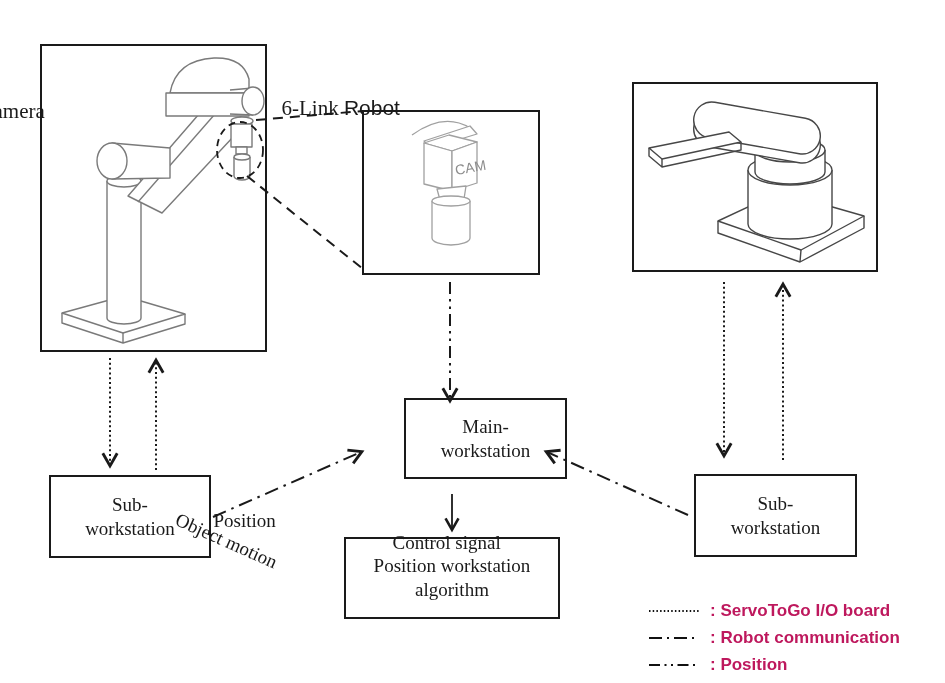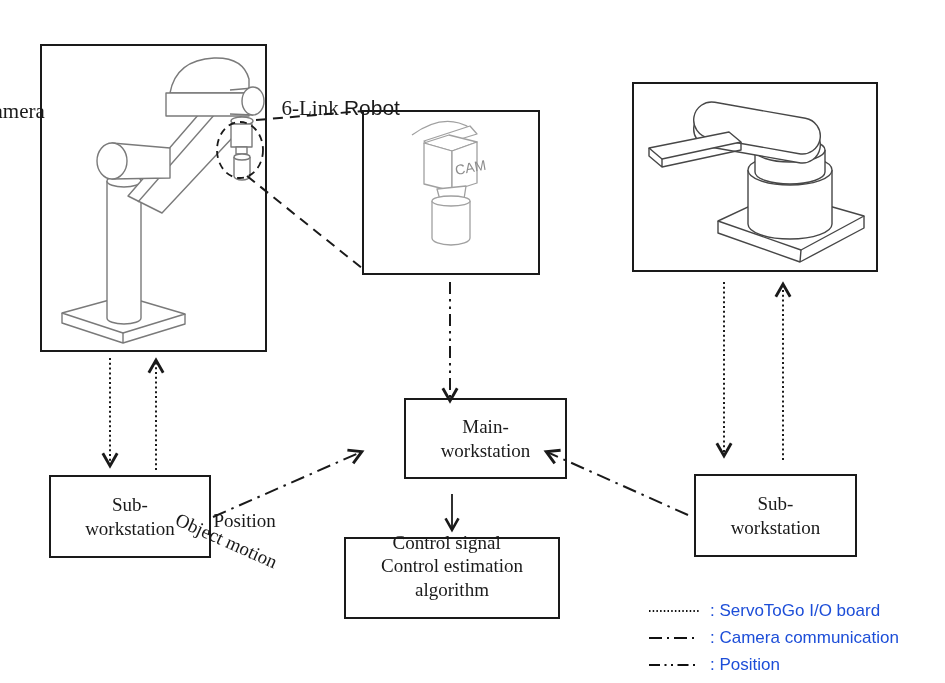--- a/index.html
+++ b/index.html
@@ -10,21 +10,21 @@
   .title{font-size:21px;}
   .label{font-size:19px;}
   .imgbox{border:2px solid #1a1a1a;background:#fff;z-index:1;}
   .txtbox{border:2px solid #1a1a1a;background:#fff;z-index:1;
           display:flex;flex-direction:column;align-items:center;justify-content:center;
           font-size:19px;line-height:24px;text-align:center;}
   .rot{white-space:nowrap;font-size:19px;}
   svg.overlay{position:absolute;left:0;top:0;z-index:2;pointer-events:none;}
   .txt{position:relative;z-index:3;}
   .legend{position:absolute;left:648px;top:597px;z-index:3;
-          font-family:"Liberation Sans", sans-serif;font-size:17px;color:#1d4ed8;}
+          font-family:"Liberation Sans", sans-serif;font-size:17px;color:#be185d;font-weight:bold;}
   .legend-row{display:flex;align-items:center;height:27px;}
   .legend-row svg{margin-right:10px;flex:0 0 auto;}
   .sans{font-family:"Liberation Sans", sans-serif;}
 </style>
 </head>
 <body>
 
 <div class="canvas">
 
   <div class="abs ctr title txt" style="left:163px;top:18px;">PUMA 560</div>
@@ -35,21 +35,21 @@
 
   <div class="abs imgbox" style="left:40px;top:44px;width:223px;height:304px;"></div>
   <div class="abs imgbox" style="left:362px;top:110px;width:174px;height:161px;"></div>
   <div class="abs imgbox" style="left:632px;top:82px;width:242px;height:186px;"></div>
 
   <div class="abs txtbox" style="left:372px;top:398px;width:159px;height:77px;margin-left:32px;">
     <div>Main-</div>
     <div>workstation</div>
   </div>
   <div class="abs txtbox" style="left:344px;top:537px;width:212px;height:78px;">
-    <div>Control estimation</div>
+    <div>Position workstation</div>
     <div>algorithm</div>
   </div>
   <div class="abs txtbox" style="left:49px;top:475px;width:158px;height:79px;">
     <div>Sub-</div>
     <div>workstation</div>
   </div>
   <div class="abs txtbox" style="left:694px;top:474px;width:159px;height:79px;">
     <div>Sub-</div>
     <div>workstation</div>
   </div>
@@ -131,21 +131,21 @@
     <div class="legend-row">
       <svg width="52" height="8">
         <line x1="1" y1="4" x2="51" y2="4" stroke="#111" stroke-width="1.8" stroke-dasharray="1.5 2.2"></line>
       </svg>
       <span>: ServoToGo I/O board</span>
     </div>
     <div class="legend-row">
       <svg width="52" height="8">
         <line x1="1" y1="4" x2="51" y2="4" stroke="#111" stroke-width="1.8" stroke-dasharray="13 5 2 5"></line>
       </svg>
-      <span>: Camera communication</span>
+      <span>: Robot communication</span>
     </div>
     <div class="legend-row">
       <svg width="52" height="8">
         <line x1="1" y1="4" x2="51" y2="4" stroke="#111" stroke-width="1.8" stroke-dasharray="11 4.5 2 4.5 2 4.5"></line>
       </svg>
       <span>: Position</span>
     </div>
   </div>
 
 </div>

